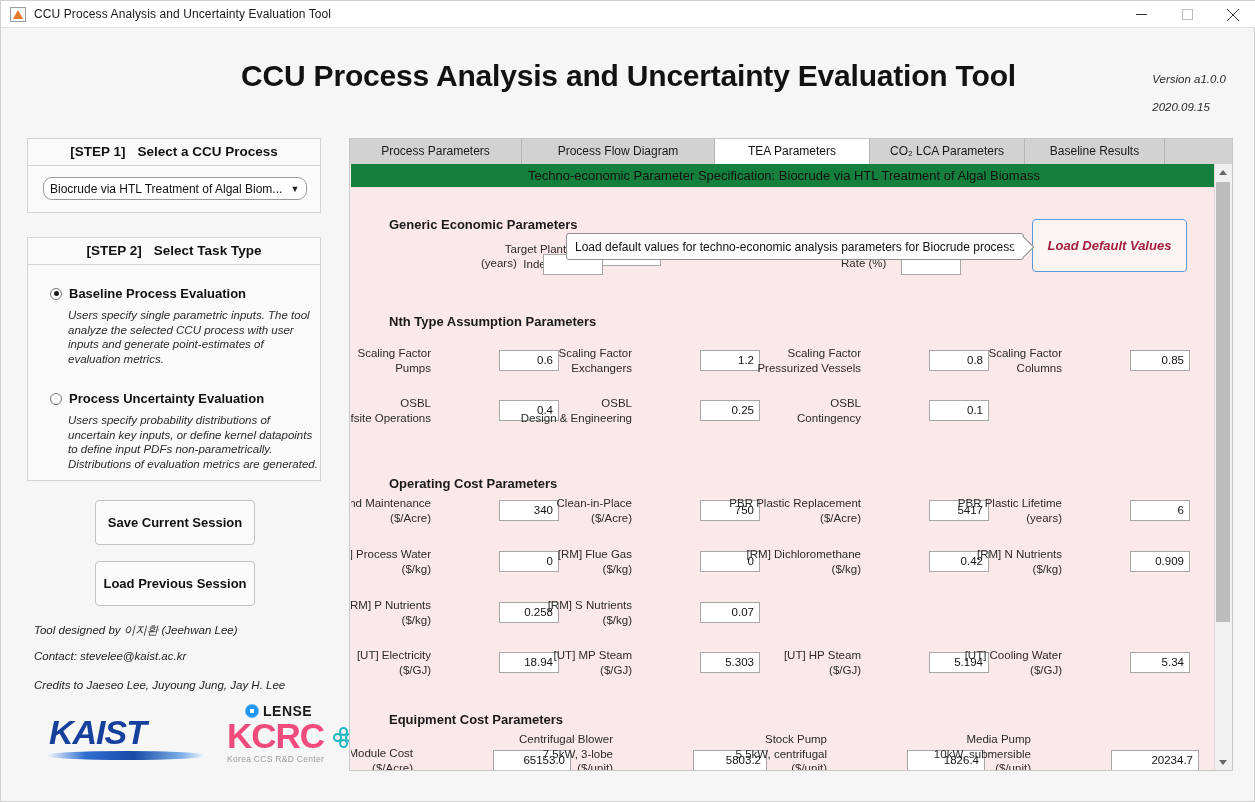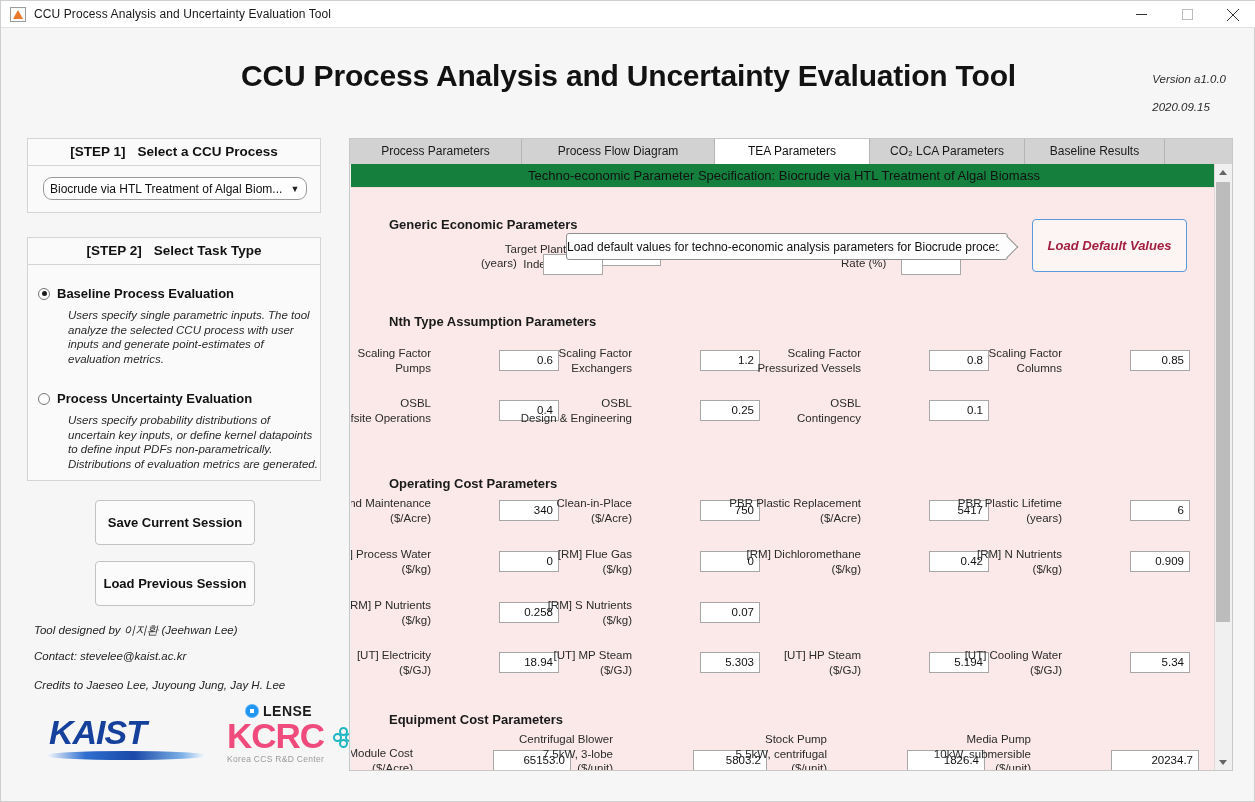--- a/index.html
+++ b/index.html
@@ -85,21 +85,21 @@
     display: flex; align-items: center;
     font-size: 12px; color: #111;
   }
   .combo .cv { padding-left: 6px; flex: 1; white-space: nowrap; overflow: hidden; }
   .combo .carat {
     width: 22px; text-align: center; font-size: 9px; color: #222;
   }
 
   #step2 { left: 26px; top: 236px; width: 294px; height: 244px; }
   .radio-row {
-    position: absolute; left: 10px; display: flex; align-items: center; gap: 7px;
+    position: absolute; left: 22px; display: flex; align-items: center; gap: 7px;
   }
   .radio {
     width: 12px; height: 12px; border-radius: 50%;
     border: 1px solid #767676; background: #fdfdfd;
     position: relative; box-sizing: border-box;
   }
   .radio.on:after {
     content: ""; position: absolute; left: 2.5px; top: 2.5px;
     width: 5px; height: 5px; border-radius: 50%; background: #1b1b1b;
   }
@@ -220,21 +220,21 @@
   }
 
   
   .tooltip {
     position: absolute; left: 565px; top: 232px;
     height: 27px; line-height: 26px;
     background: #fdfdfd;
     border: 1px solid #8f8f8f;
     border-radius: 3px;
     font-size: 12px; color: #111;
-    padding: 0 0;
+    padding: 0 8px;
     box-sizing: border-box;
     white-space: nowrap;
     z-index: 40;
   }
   .tooltip:after {
     content: ""; position: absolute; right: -8px; top: 5px;
     width: 15px; height: 15px;
     background: #fdfdfd;
     border-top: 1px solid #8f8f8f; border-right: 1px solid #8f8f8f;
     transform: rotate(45deg);

